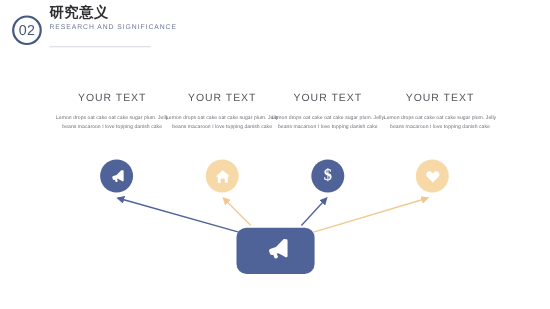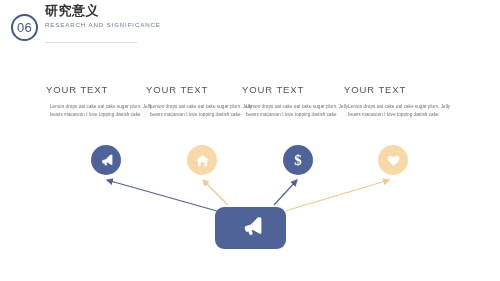--- a/index.html
+++ b/index.html
@@ -70,20 +70,21 @@
   
   .columns {
     position: absolute;
     left: 0;
     top: 84px;
     width: 500px;
   }
   .col {
     position: absolute;
     width: 112px;
+    text-align: center;
   }
   .col-0 { left: 46px; }
   .col-1 { left: 146px; }
   .col-2 { left: 242px; }
   .col-3 { left: 344px; }
 
   .col-title {
     font-size: 9.5px;
     color: #53545a;
     letter-spacing: 0.9px;
@@ -142,21 +143,21 @@
     background: #4f6398;
     display: flex;
     align-items: center;
     justify-content: center;
   }
 </style>
 </head>
 <body>
 
 <div class="header">
-  <div class="badge">06</div>
+  <div class="badge">02</div>
   <div class="header-text">
     <div class="title-cn">研究意义</div>
     <div class="title-en">RESEARCH AND SIGNIFICANCE</div>
   </div>
   <div class="header-rule"></div>
 </div>
 
 <svg class="connectors" viewBox="0 0 500 281" width="500" height="281">
   <defs>
     <marker id="arr-blue" markerWidth="6" markerHeight="6" refX="5" refY="3" orient="auto">

